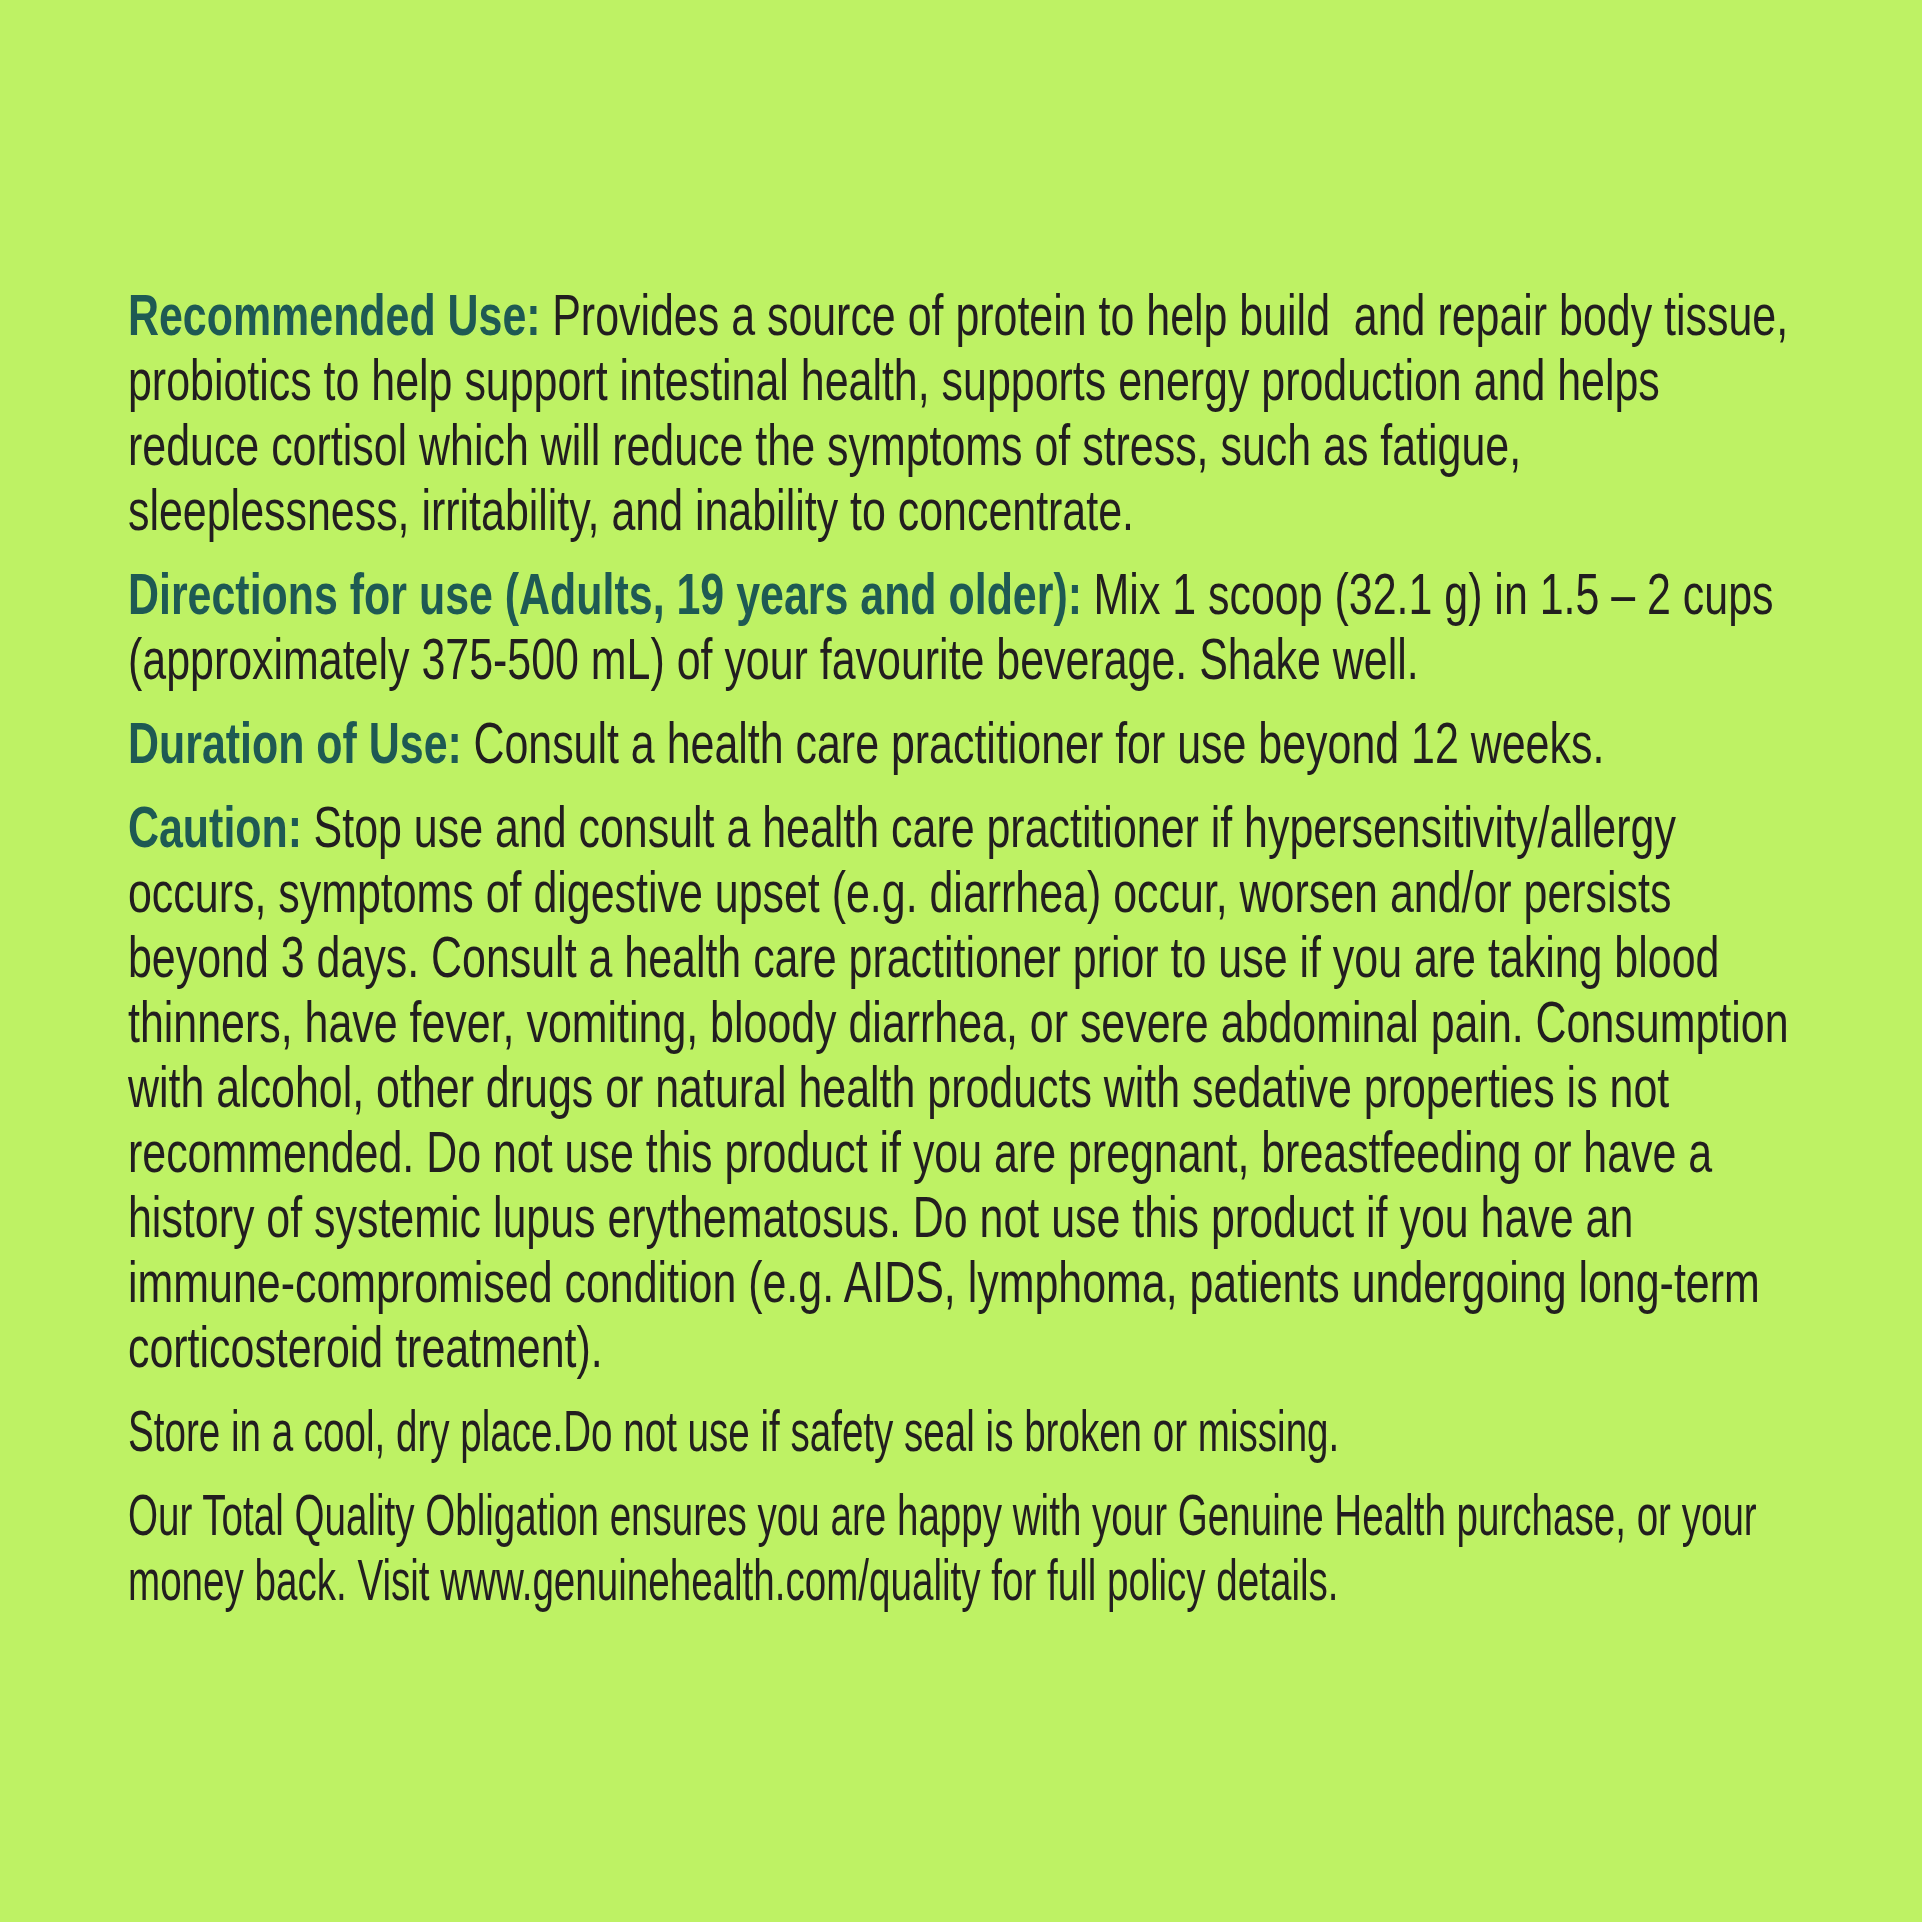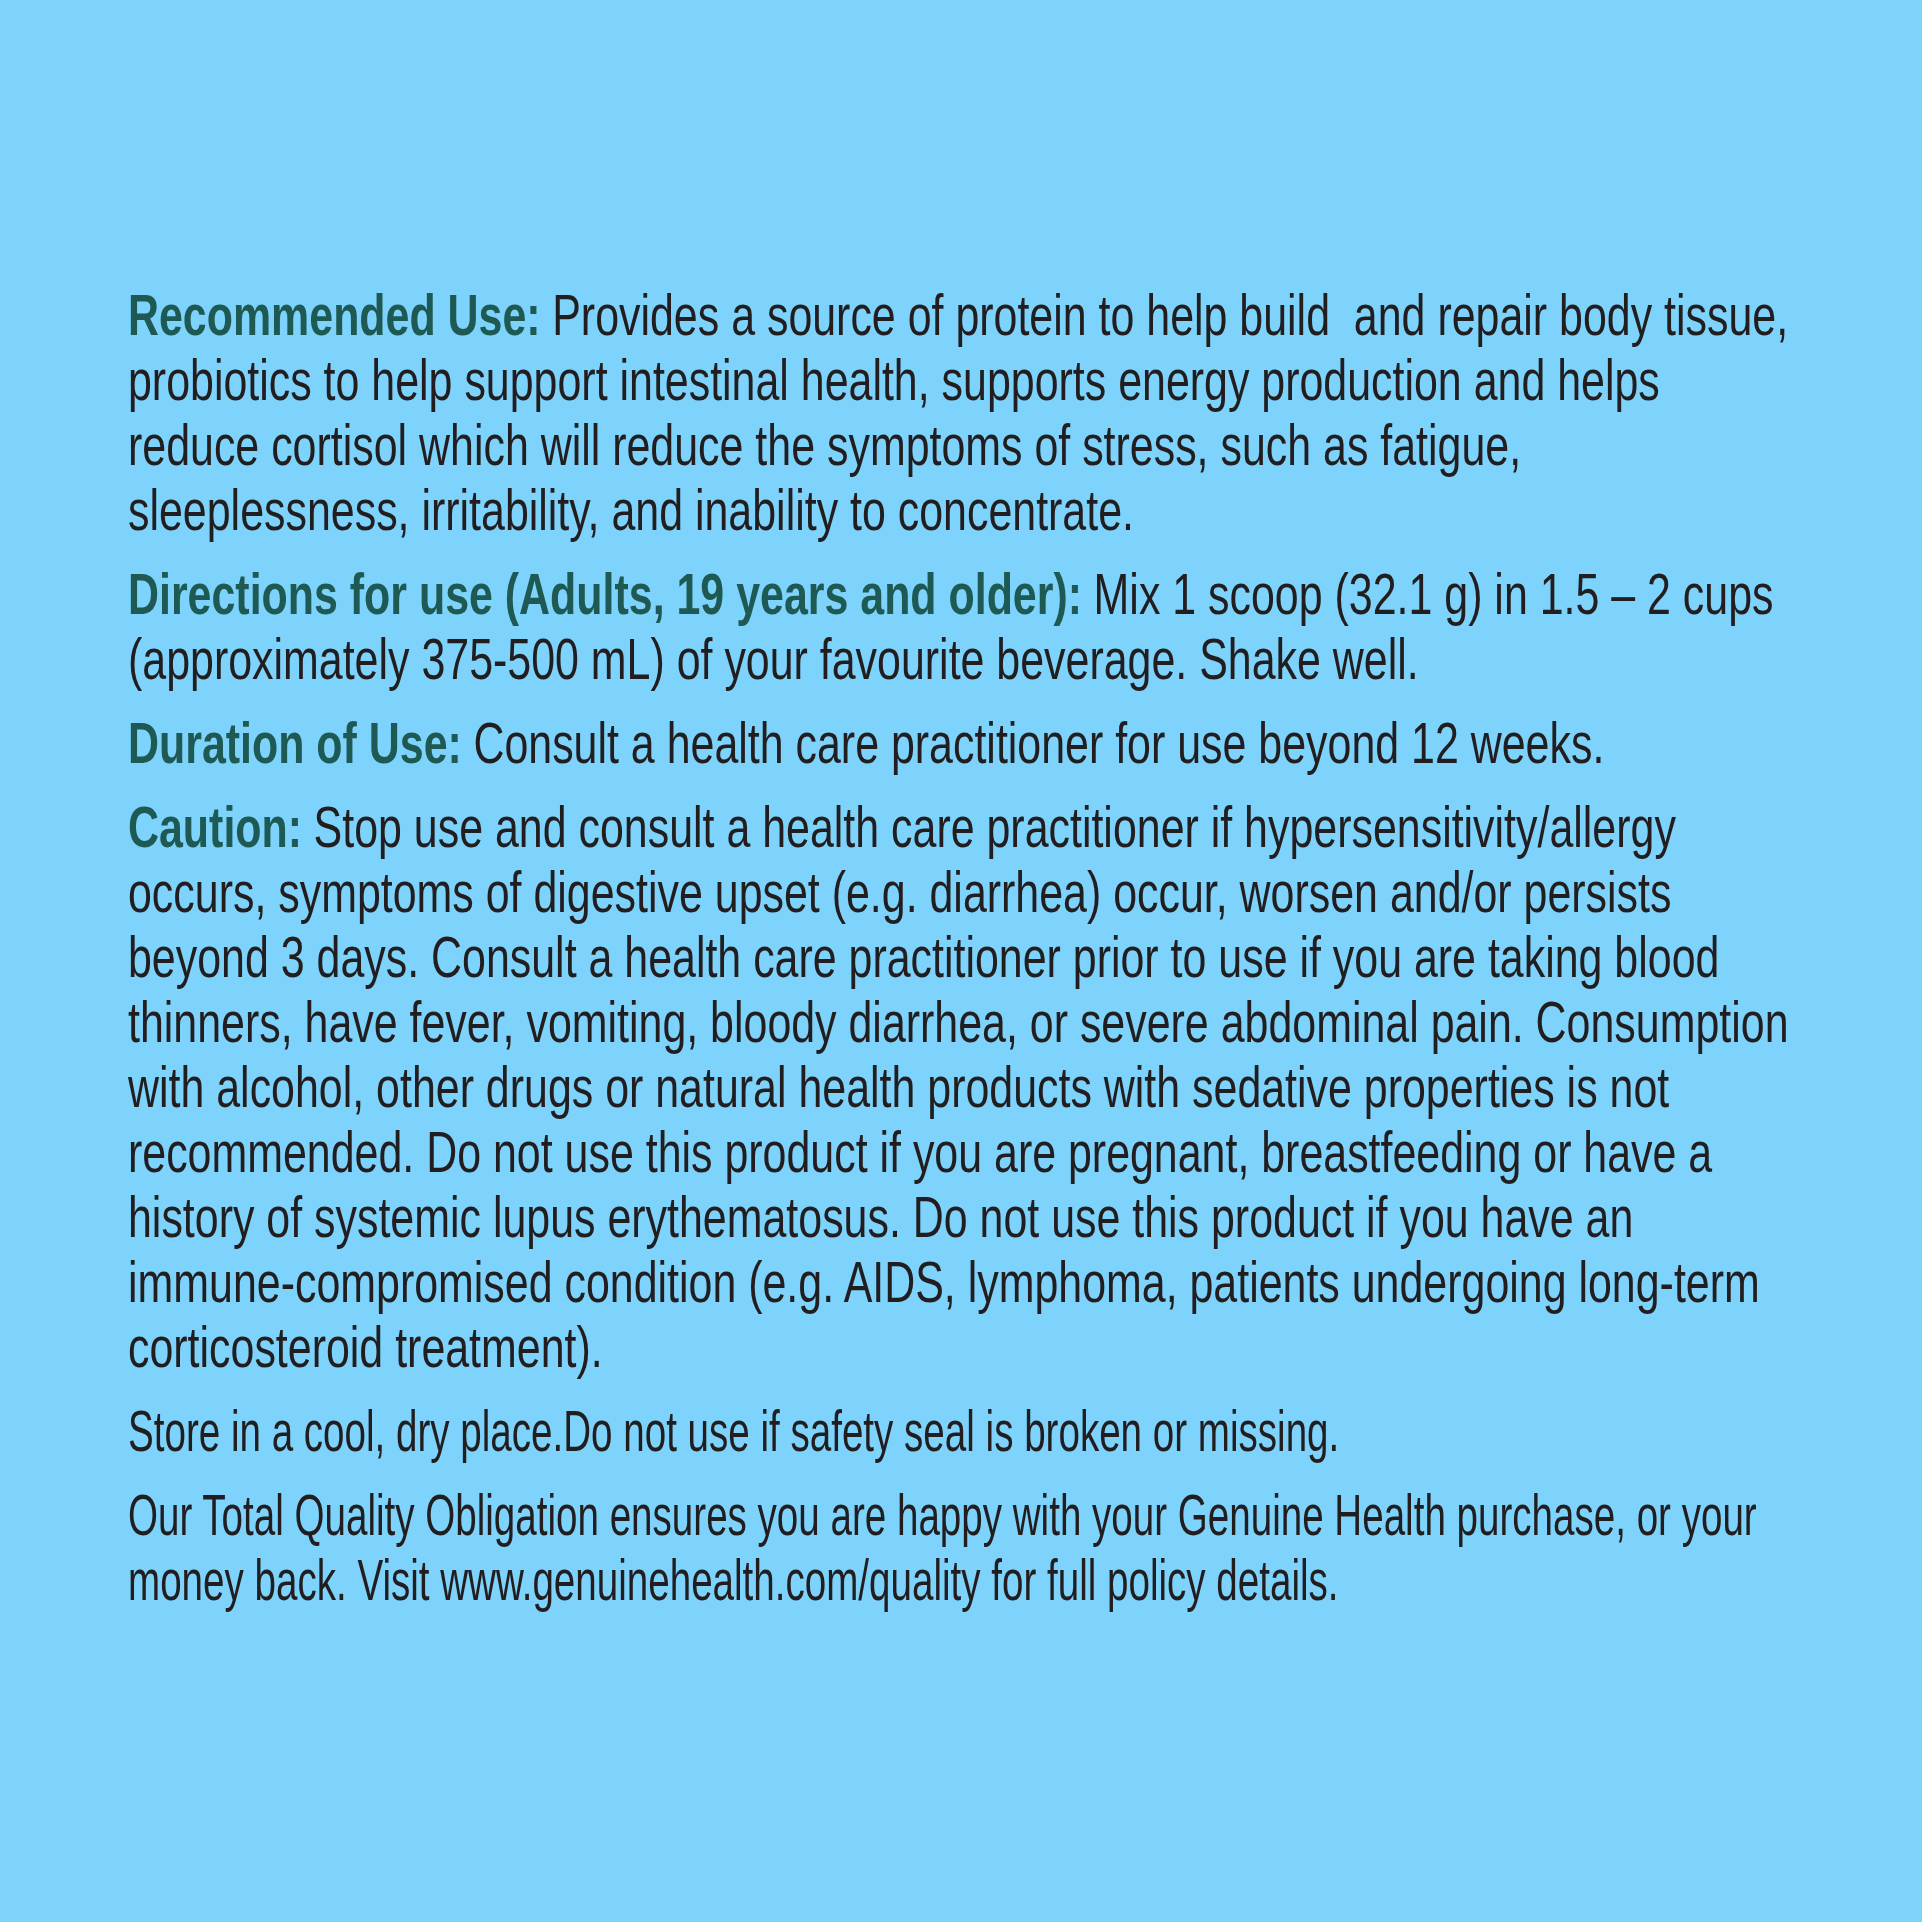--- a/index.html
+++ b/index.html
@@ -1,21 +1,21 @@
 <!DOCTYPE html>
 <html><head>
 <meta charset="utf-8">
 <style>
   * { margin: 0; padding: 0; box-sizing: border-box; }
   html, body { background: #ffffff; }
   .label-canvas {
     position: relative;
     width: 1922px;
     height: 1922px;
-    background: #7dd3fc;
+    background: #bef264;
     overflow: hidden;
     font-family: "Liberation Sans", "DejaVu Sans", sans-serif;
   }
   .text-block {
     position: absolute;
     left: 128px;
     top: 282px;
   }
   .para {
     font-size: 58px;

